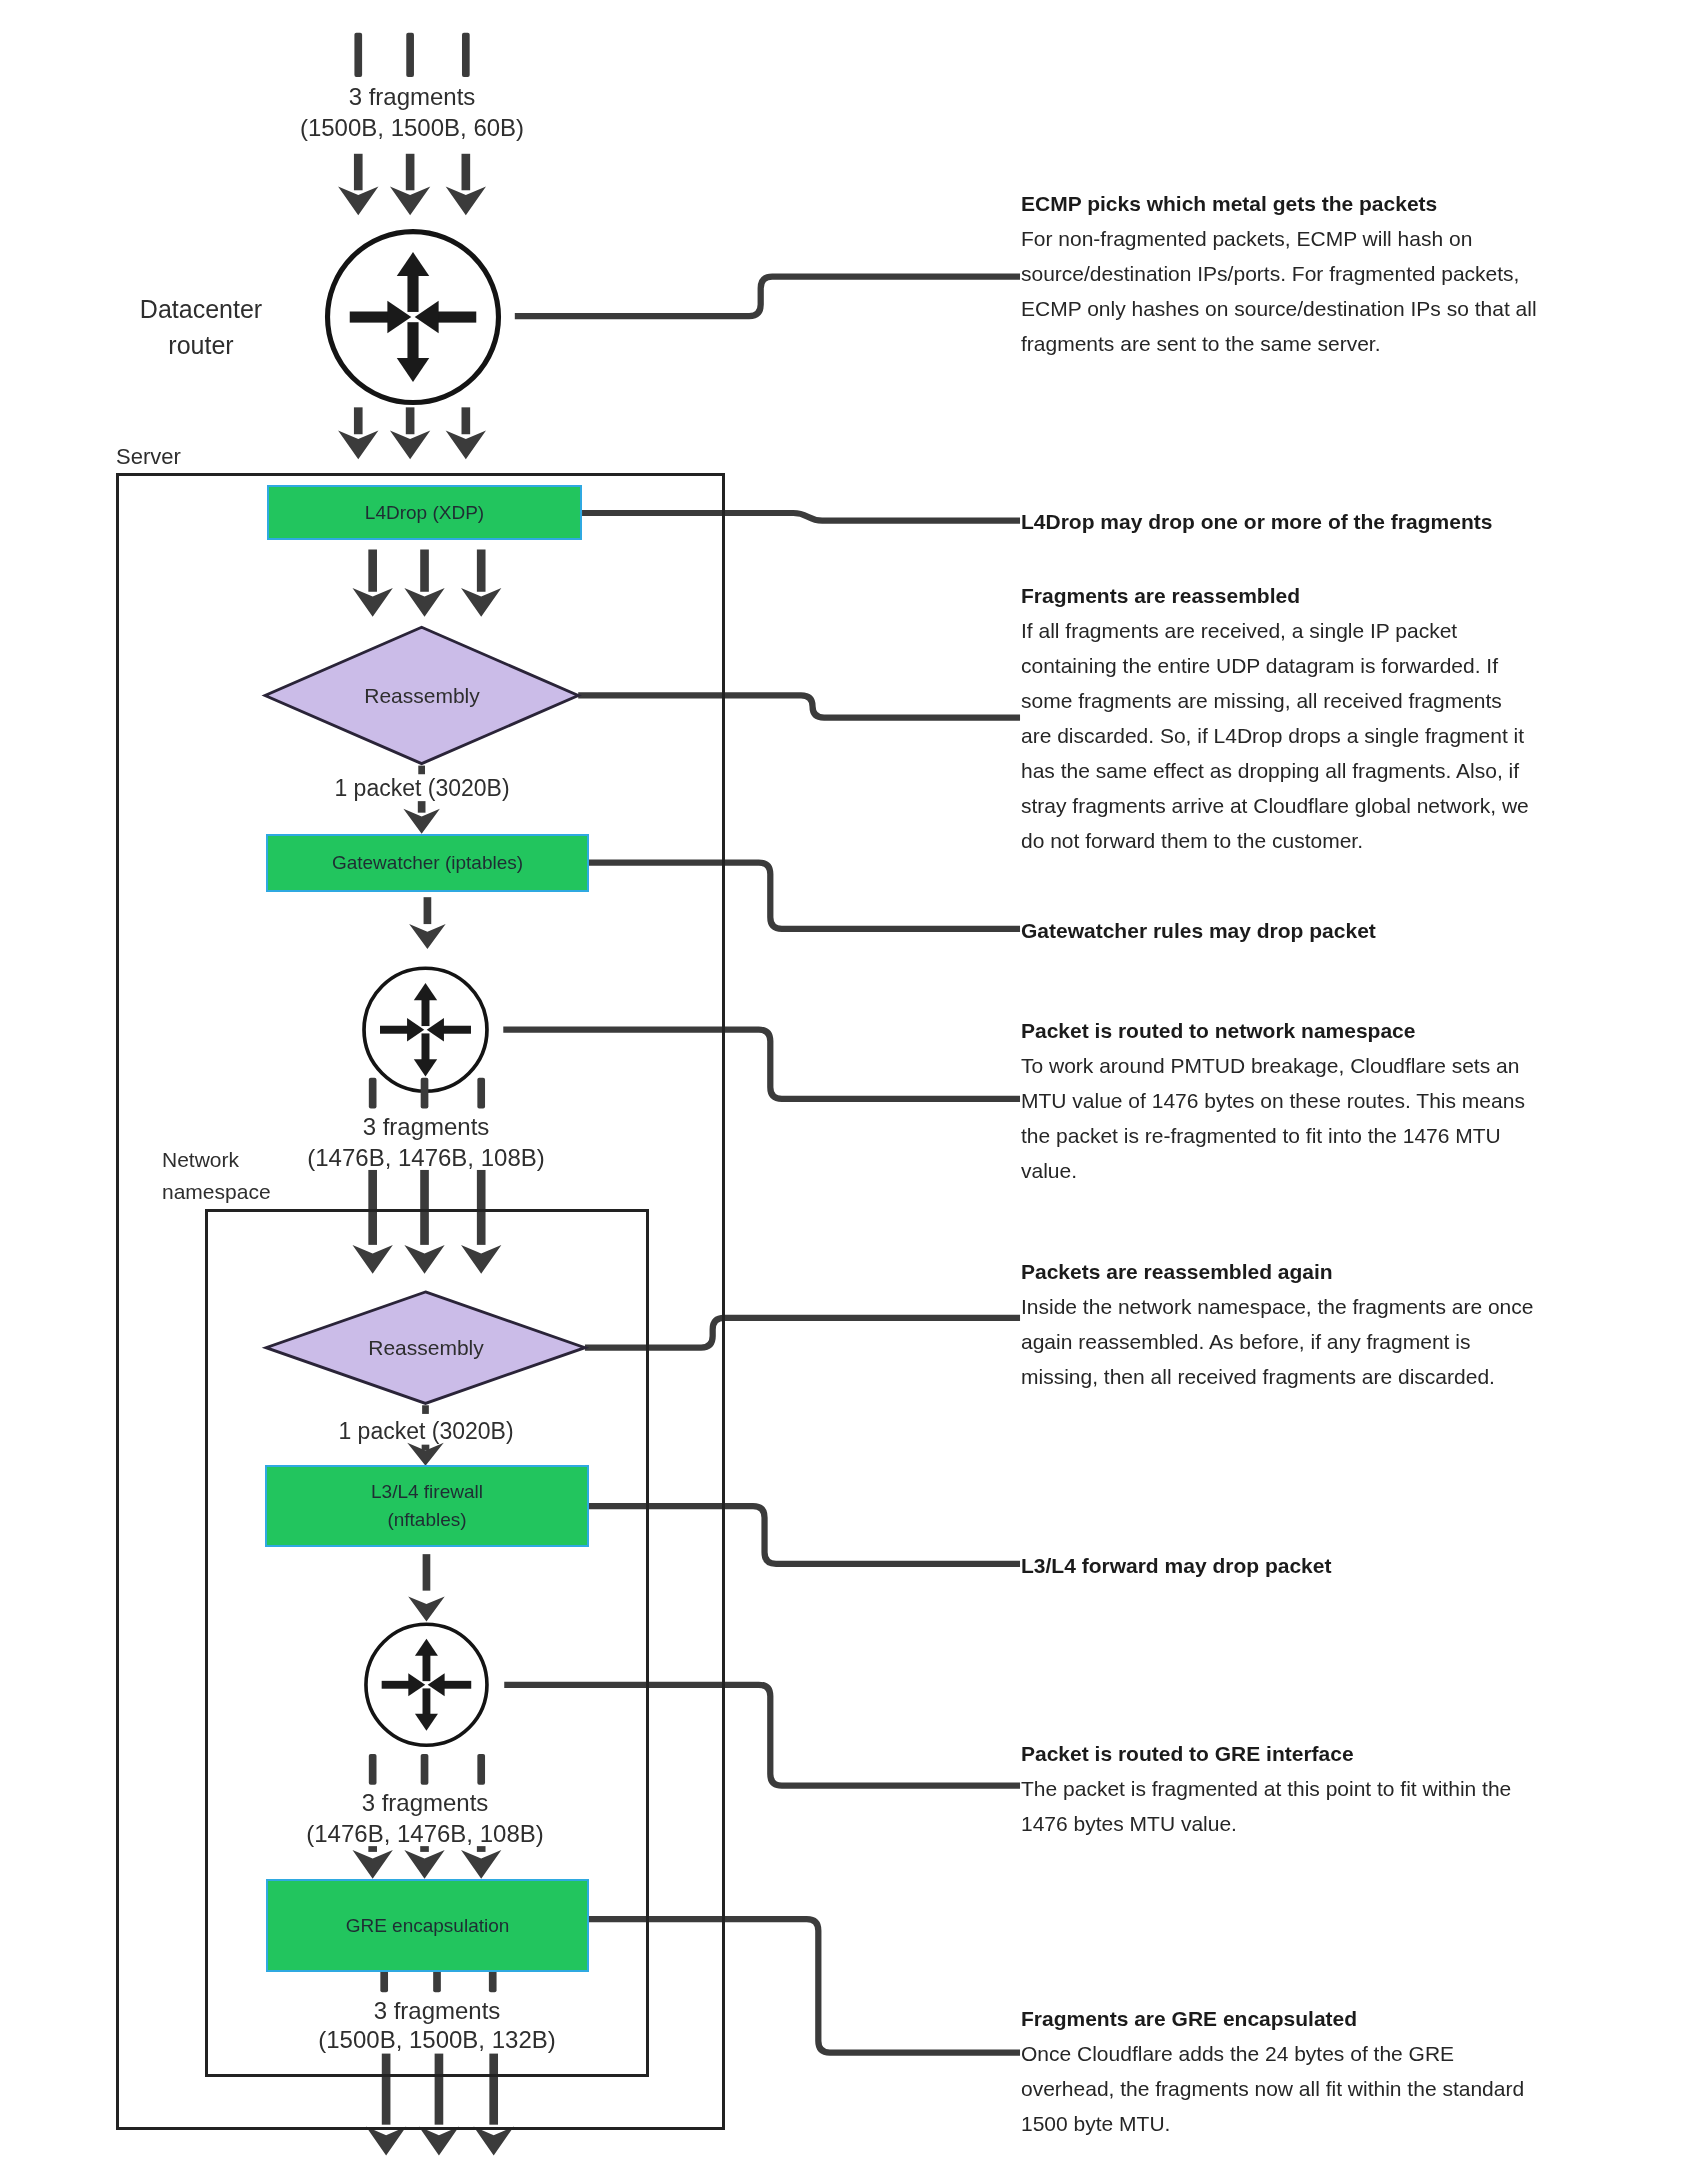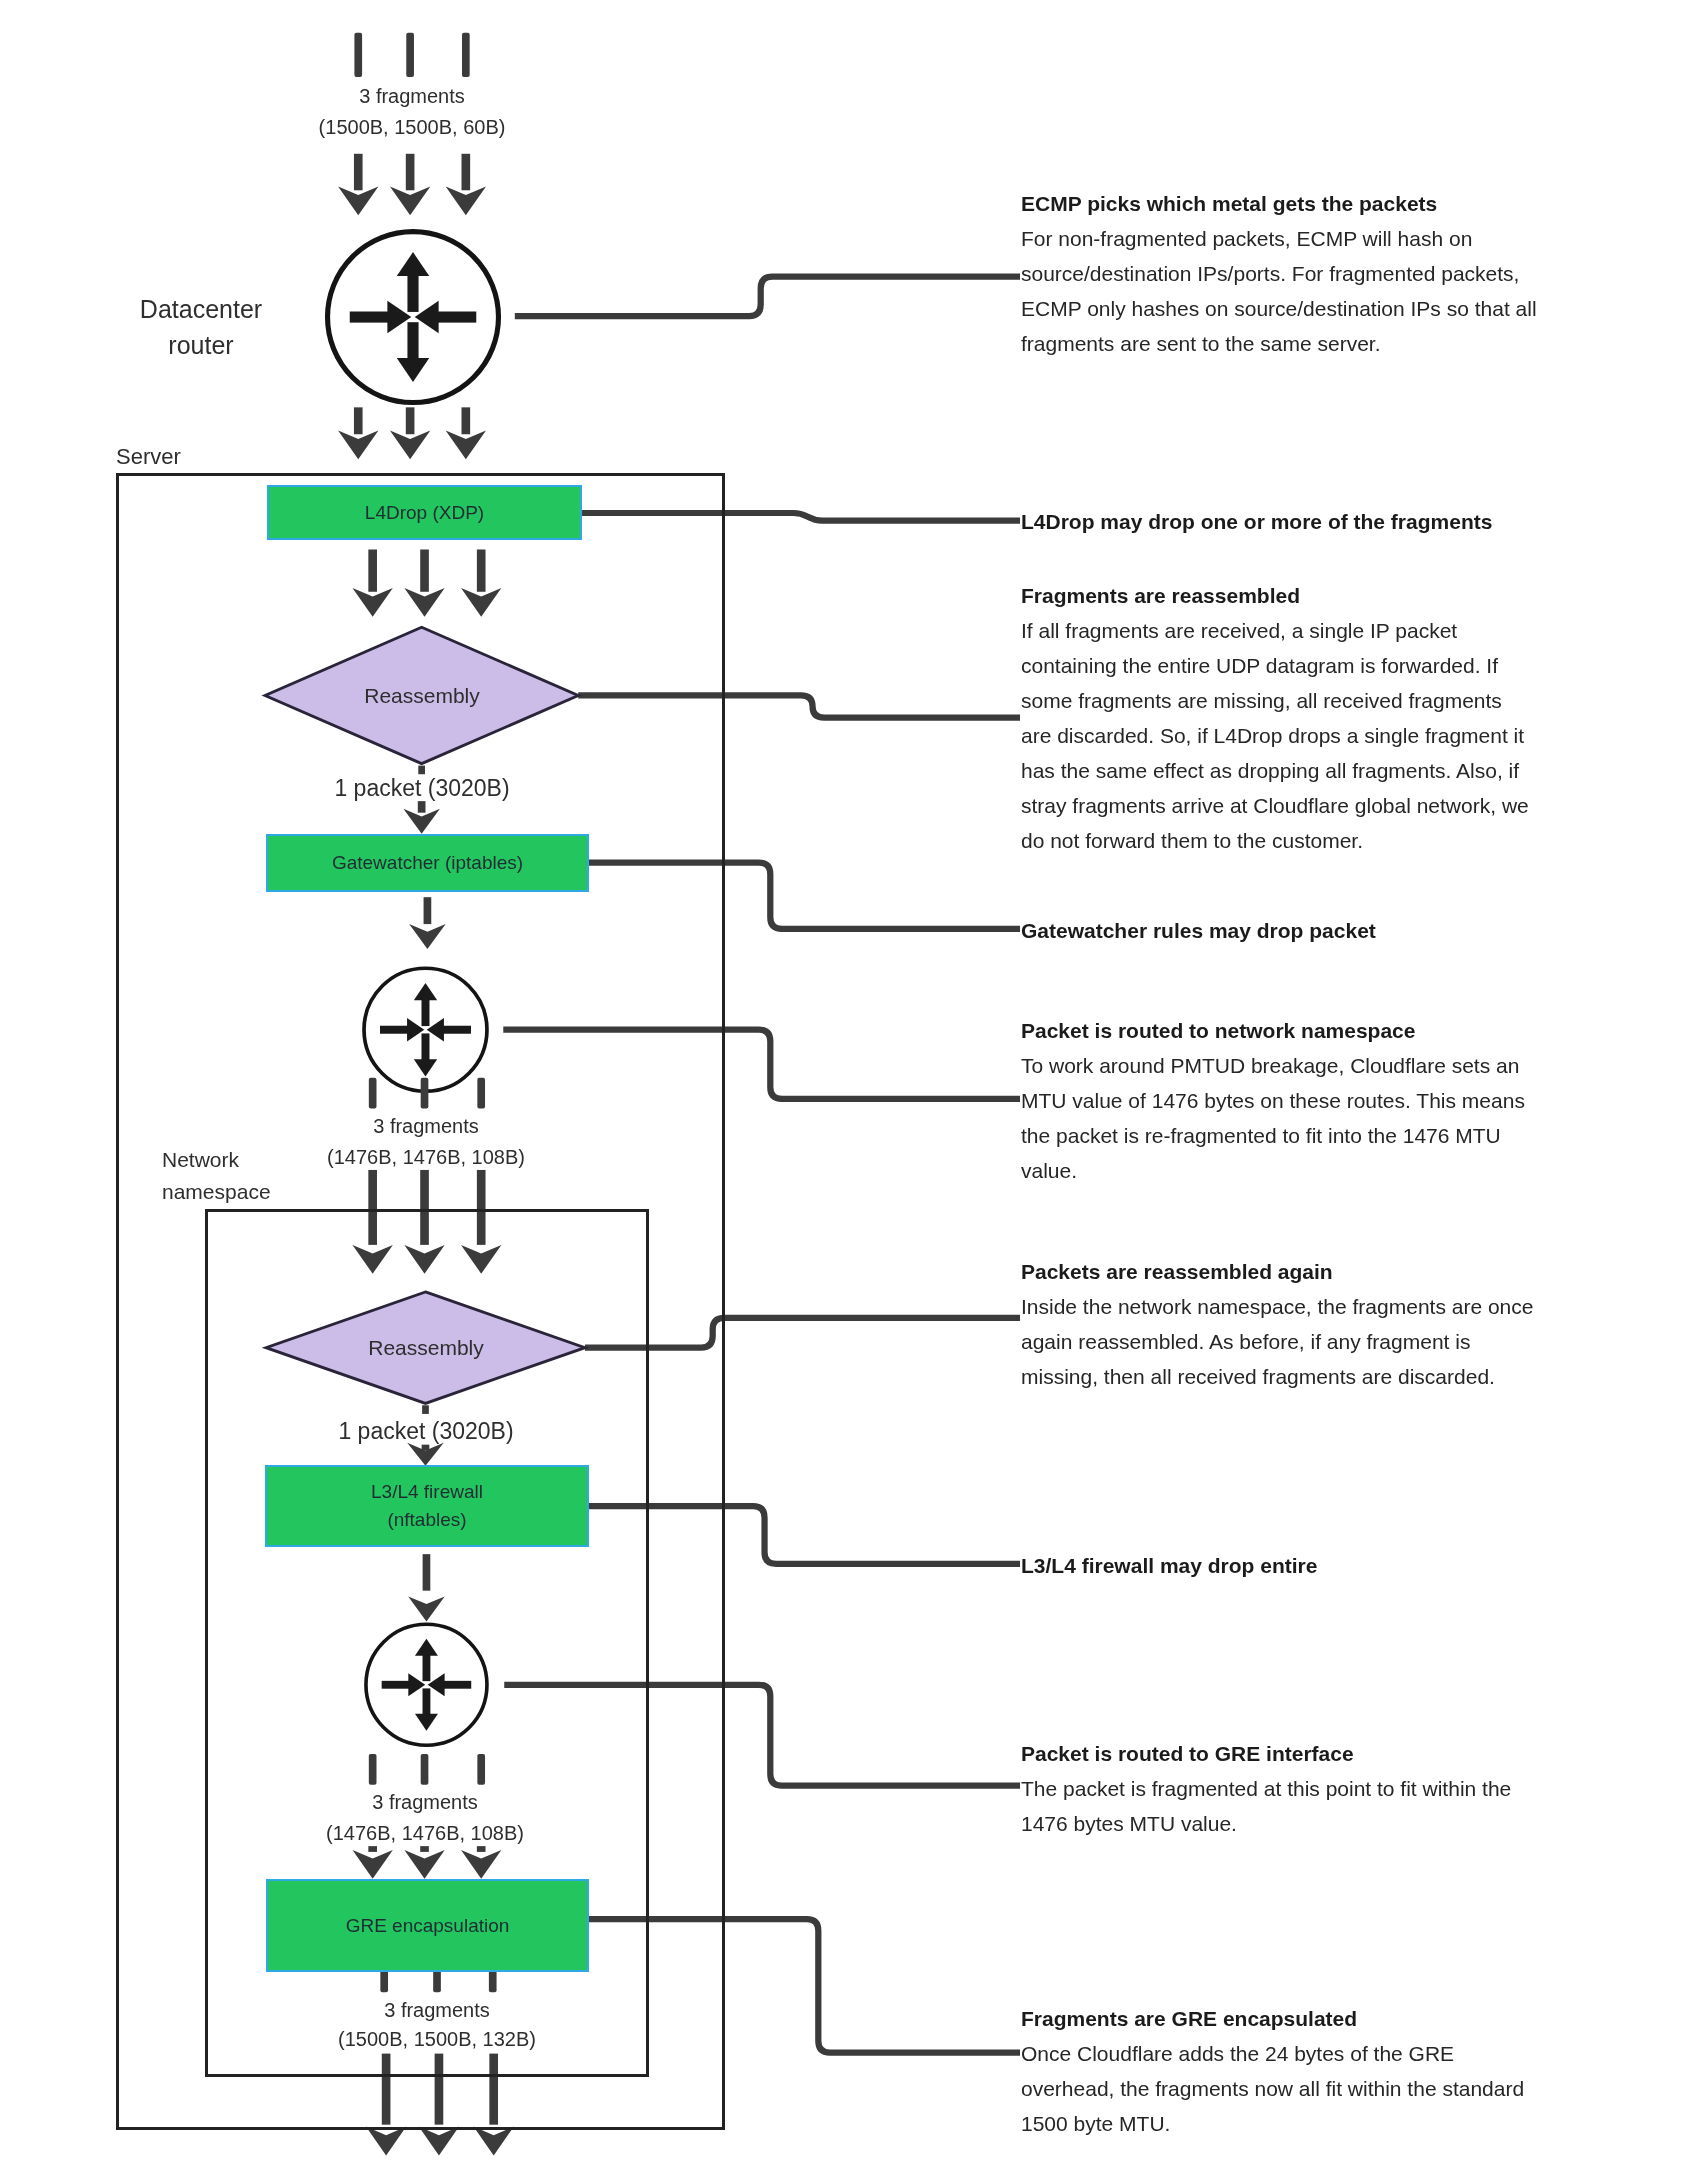--- a/index.html
+++ b/index.html
@@ -2,21 +2,21 @@
 <html><head>
 <meta charset="utf-8">
 <style>
   html,body{margin:0;padding:0;background:#ffffff;}
   body{width:1701px;height:2168px;position:relative;overflow:hidden;
        font-family:"Liberation Sans","DejaVu Sans",sans-serif;}
   .stage{position:absolute;left:0;top:0;width:1701px;height:2168px;}
   svg.layer{position:absolute;left:0;top:0;}
   .lab{position:absolute;transform:translate(-50%,-50%);text-align:center;
        white-space:pre-line;color:#2e2e2e;}
-  .f21{font-size:20px;line-height:29px;}
+  .f21{font-size:24px;line-height:29px;}
   .f22{font-size:21px;line-height:32px;}
   .f24{font-size:23px;line-height:29px;}
   .f26{font-size:25px;line-height:36px;}
   .box{position:absolute;background:#22c55e;border:2.9px solid #2fa9e1;
        display:flex;align-items:center;justify-content:center;text-align:center;
        color:#1f2d33;font-size:19px;line-height:28px;white-space:pre-line;
        box-sizing:border-box;}
   .frame{position:absolute;border:3.8px solid #222222;background:transparent;
          box-sizing:border-box;}
   .frame-label{position:absolute;color:#2e2e2e;font-size:21px;line-height:25px;
@@ -233,21 +233,21 @@
 the packet is re-fragmented to fit into the 1476 MTU
 value.</p>
   </div>
   <div class="ann" style="top:1256px;">
     <h3>Packets are reassembled again</h3>
     <p>Inside the network namespace, the fragments are once
 again reassembled. As before, if any fragment is
 missing, then all received fragments are discarded.</p>
   </div>
   <div class="ann" style="top:1550px;">
-    <h3>L3/L4 firewall may drop entire</h3>
+    <h3>L3/L4 forward may drop packet</h3>
   </div>
   <div class="ann" style="top:1738px;">
     <h3>Packet is routed to GRE interface</h3>
     <p>The packet is fragmented at this point to fit within the
 1476 bytes MTU value.</p>
   </div>
   <div class="ann" style="top:2003px;">
     <h3>Fragments are GRE encapsulated</h3>
     <p>Once Cloudflare adds the 24 bytes of the GRE
 overhead, the fragments now all fit within the standard

